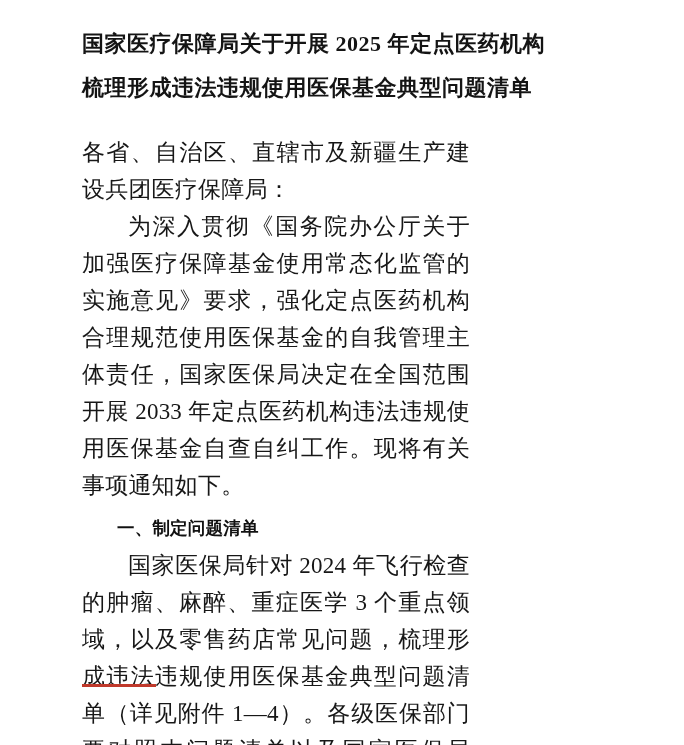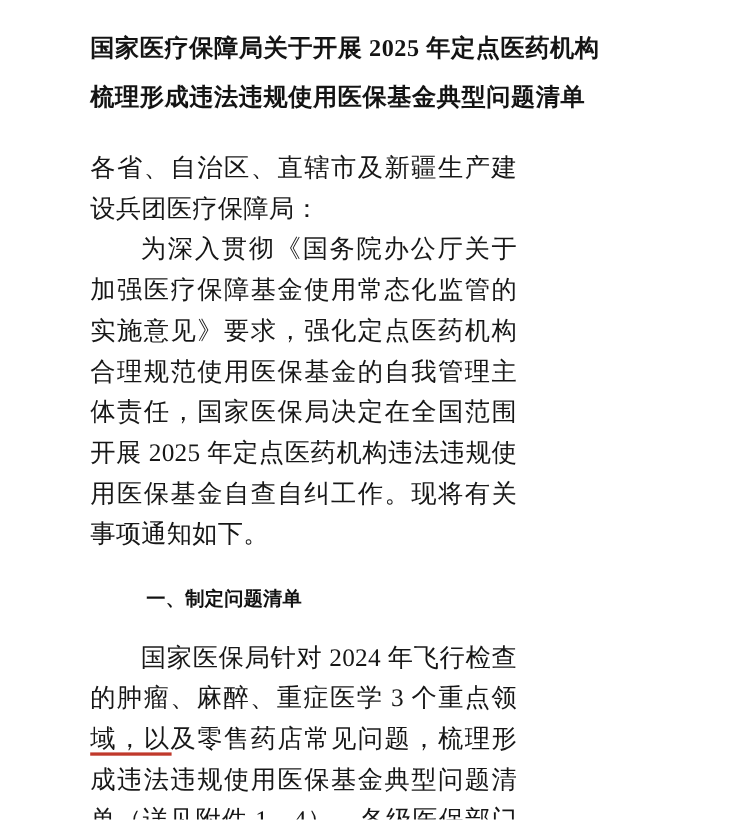--- a/index.html
+++ b/index.html
@@ -45,21 +45,21 @@
     line-height: 37px;
     text-align: justify;
     text-justify: inter-ideograph;
     color: #171717;
     letter-spacing: 0.2px;
   }
   p.indent {
     text-indent: 2em;
   }
   p.section-head {
-    margin: 16px;
+    margin: 0;
     text-indent: 2em;
     font-size: 17.5px;
     font-weight: bold;
     line-height: 37px;
     color: #111111;
     letter-spacing: 0.2px;
   }
   .gap-small { height: 6px; }
   .footer-rule {
     position: absolute;
@@ -77,21 +77,21 @@
 
   <h1 class="doc-title">
     <span class="line">国家医疗保障局关于开展 2025 年定点医药机构</span>
     <span class="line">梳理形成违法违规使用医保基金典型问题清单</span>
   </h1>
 
   <div class="body-block">
 
     <p class="para">各省、自治区、直辖市及新疆生产建设兵团医疗保障局：</p>
 
-    <p class="para indent">为深入贯彻《国务院办公厅关于加强医疗保障基金使用常态化监管的实施意见》要求，强化定点医药机构合理规范使用医保基金的自我管理主体责任，国家医保局决定在全国范围开展 2025 年定点医药机构违法违规使用医保基金自查自纠工作。现将有关事项通知如下。</p>
+    <p class="para indent">为深入贯彻《国务院办公厅关于加强医疗保障基金使用常态化监管的实施意见》要求，强化定点医药机构合理规范使用医保基金的自我管理主体责任，国家医保局决定在全国范围开展 2033 年定点医药机构违法违规使用医保基金自查自纠工作。现将有关事项通知如下。</p>
 
     <div class="gap-small"></div>
 
     <p class="section-head">一、制定问题清单</p>
 
     <p class="para indent">国家医保局针对 2024 年飞行检查的肿瘤、麻醉、重症医学 3 个重点领域，以及零售药店常见问题，梳理形成违法违规使用医保基金典型问题清单（详见附件 1—4）。各级医保部门要对照本问题清单以及国家医保局 2027 年已下发的心血管内科、骨科等 6 个领域问题清单，结合本地医保管理政策，对问题清单进一步细化、本地化。对本省份适用的问题，各省原则上要全部采纳、不得擅自删减；对本省份诊疗项目名称不同、但有同类可替代项目的，应按本省政策修订后采用；对已明确问题逻辑、但</p>
 
   </div>
 
   <div class="footer-rule" style="background: rgb(192, 57, 43);"></div>

